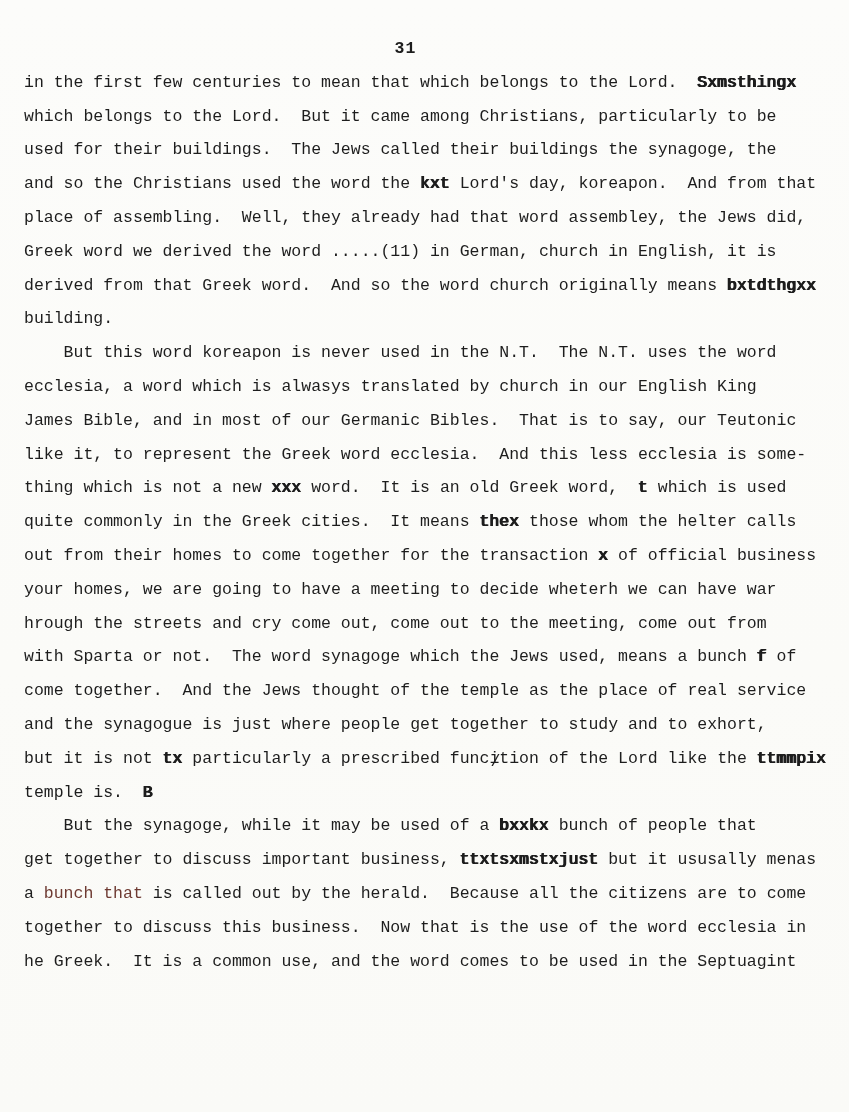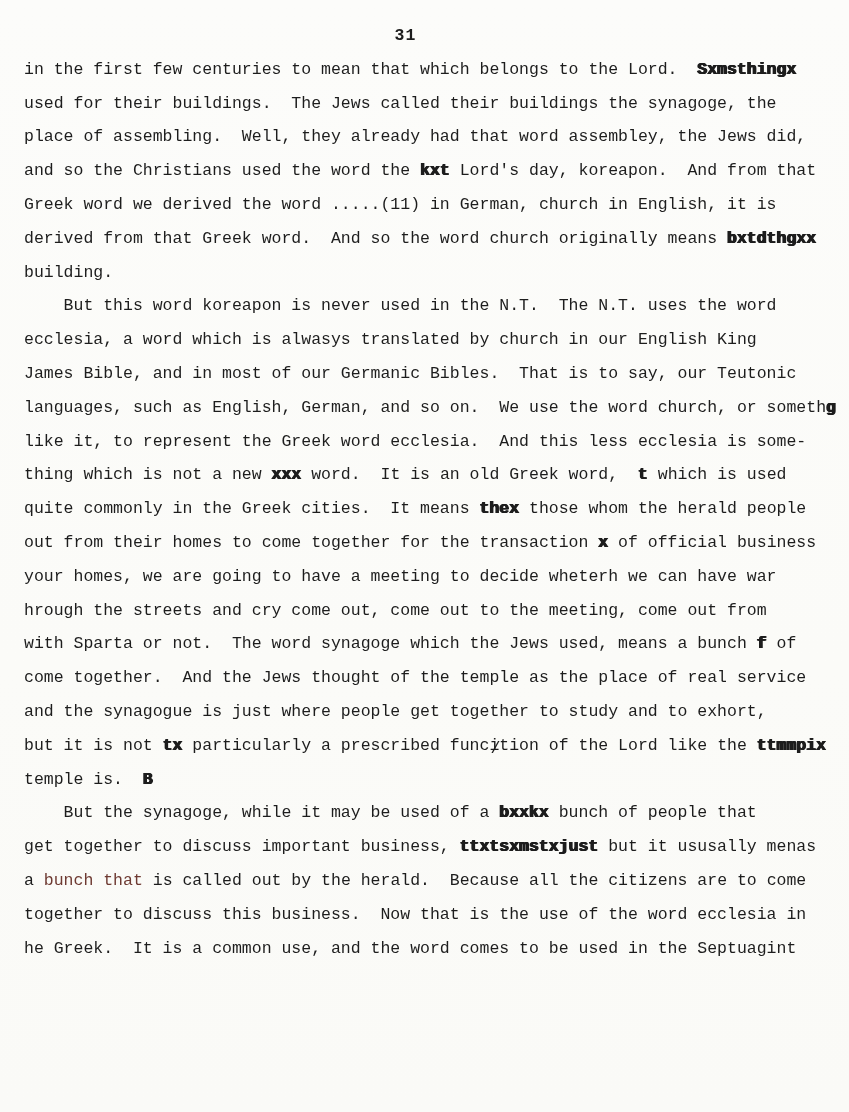--- a/index.html
+++ b/index.html
@@ -10,69 +10,69 @@
   .page {
     position: relative;
     width: 849px;
     height: 1112px;
     box-sizing: border-box;
     background: linear-gradient(180deg, #fcfcfa 0%, #fbfbf8 60%, #fafaf7 100%);
     color: #1d1d1d;
     font-family: "Liberation Mono", "DejaVu Sans Mono", monospace;
     font-size: 16.5px;
     line-height: 33.8px;
-    padding: 19px 0 0 24px;
+    padding: 32px 0 0 24px;
     overflow: hidden;
   }
   .page-number {
     white-space: pre;
     text-align: center;
     margin-left: -62px; 
     font-weight: bold;
     letter-spacing: 1px;
   }
   .doc-body .line {
     white-space: pre;
   }
   
   .ov {
-    font-weight: bold;
+    font-weight: normal;
     text-shadow: 0.7px 0 currentColor, -0.7px 0 currentColor, 0 0.4px currentColor;
   }
   
   .sl { position: relative; }
   .sl::after {
     content: "/";
     position: absolute;
     left: 1px;
     top: -4px;
   }
   
   .rd { color: #6e3a32; }
 </style>
 </head>
 <body>
 
 <div class="page">
   <div class="page-number">31</div>
   <div class="doc-body">
       <div class="line"><span>in the first few centuries to mean that which belongs to the Lord.  </span><span class="ov">Sxmsthingx</span></div>
+      <div class="line"><span>which belongs to the Lord.  But it came among Christians, particularly to be</span></div>
       <div class="line"><span>used for their buildings.  The Jews called their buildings the synagoge, the</span></div>
+      <div class="line"><span>and so the Christians used the word the </span><span class="ov">kxt</span><span> Lord's day, koreapon.  And from that</span></div>
       <div class="line"><span>place of assembling.  Well, they already had that word assembley, the Jews did,</span></div>
-      <div class="line"><span>and so the Christians used the word the </span><span class="ov">kxt</span><span> Lord's day, koreapon.  And from that</span></div>
       <div class="line"><span>Greek word we derived the word .....(11) in German, church in English, it is</span></div>
       <div class="line"><span>derived from that Greek word.  And so the word church originally means </span><span class="ov">bxtdthgxx</span></div>
       <div class="line"><span>building.</span></div>
       <div class="line"><span>    But this word koreapon is never used in the N.T.  The N.T. uses the word</span></div>
       <div class="line"><span>ecclesia, a word which is alwasys translated by church in our English King</span></div>
       <div class="line"><span>James Bible, and in most of our Germanic Bibles.  That is to say, our Teutonic</span></div>
-      <div class="line"><span>languages, such as English, German, and so on.  We use the word church, or someth</span><span class="ov">g</span></div>
       <div class="line"><span>like it, to represent the Greek word ecclesia.  And this less ecclesia is some-</span></div>
       <div class="line"><span>thing which is not a new </span><span class="ov">xxx</span><span> word.  It is an old Greek word,  </span><span class="ov">t</span><span> which is used</span></div>
-      <div class="line"><span>quite commonly in the Greek cities.  It means </span><span class="ov">thex</span><span> those whom the herald people</span></div>
+      <div class="line"><span>quite commonly in the Greek cities.  It means </span><span class="ov">thex</span><span> those whom the helter calls</span></div>
       <div class="line"><span>out from their homes to come together for the transaction </span><span class="ov">x</span><span> of official business</span></div>
       <div class="line"><span>your homes, we are going to have a meeting to decide wheterh we can have war</span></div>
       <div class="line"><span>hrough the streets and cry come out, come out to the meeting, come out from</span></div>
       <div class="line"><span>with Sparta or not.  The word synagoge which the Jews used, means a bunch </span><span class="ov">f</span><span> of</span></div>
       <div class="line"><span>come together.  And the Jews thought of the temple as the place of real service</span></div>
       <div class="line"><span>and the synagogue is just where people get together to study and to exhort,</span></div>
       <div class="line"><span>but it is not </span><span class="ov">tx</span><span> particularly a prescribed func</span><span class="sl">i</span><span>tion of the Lord like the </span><span class="ov">ttmmpix</span></div>
       <div class="line"><span>temple is.  </span><span class="ov">B</span></div>
       <div class="line"><span>    But the synagoge, while it may be used of a </span><span class="ov">bxxkx</span><span> bunch of people that</span></div>
       <div class="line"><span>get together to discuss important business, </span><span class="ov">ttxtsxmstxjust</span><span> but it ususally menas</span></div>

